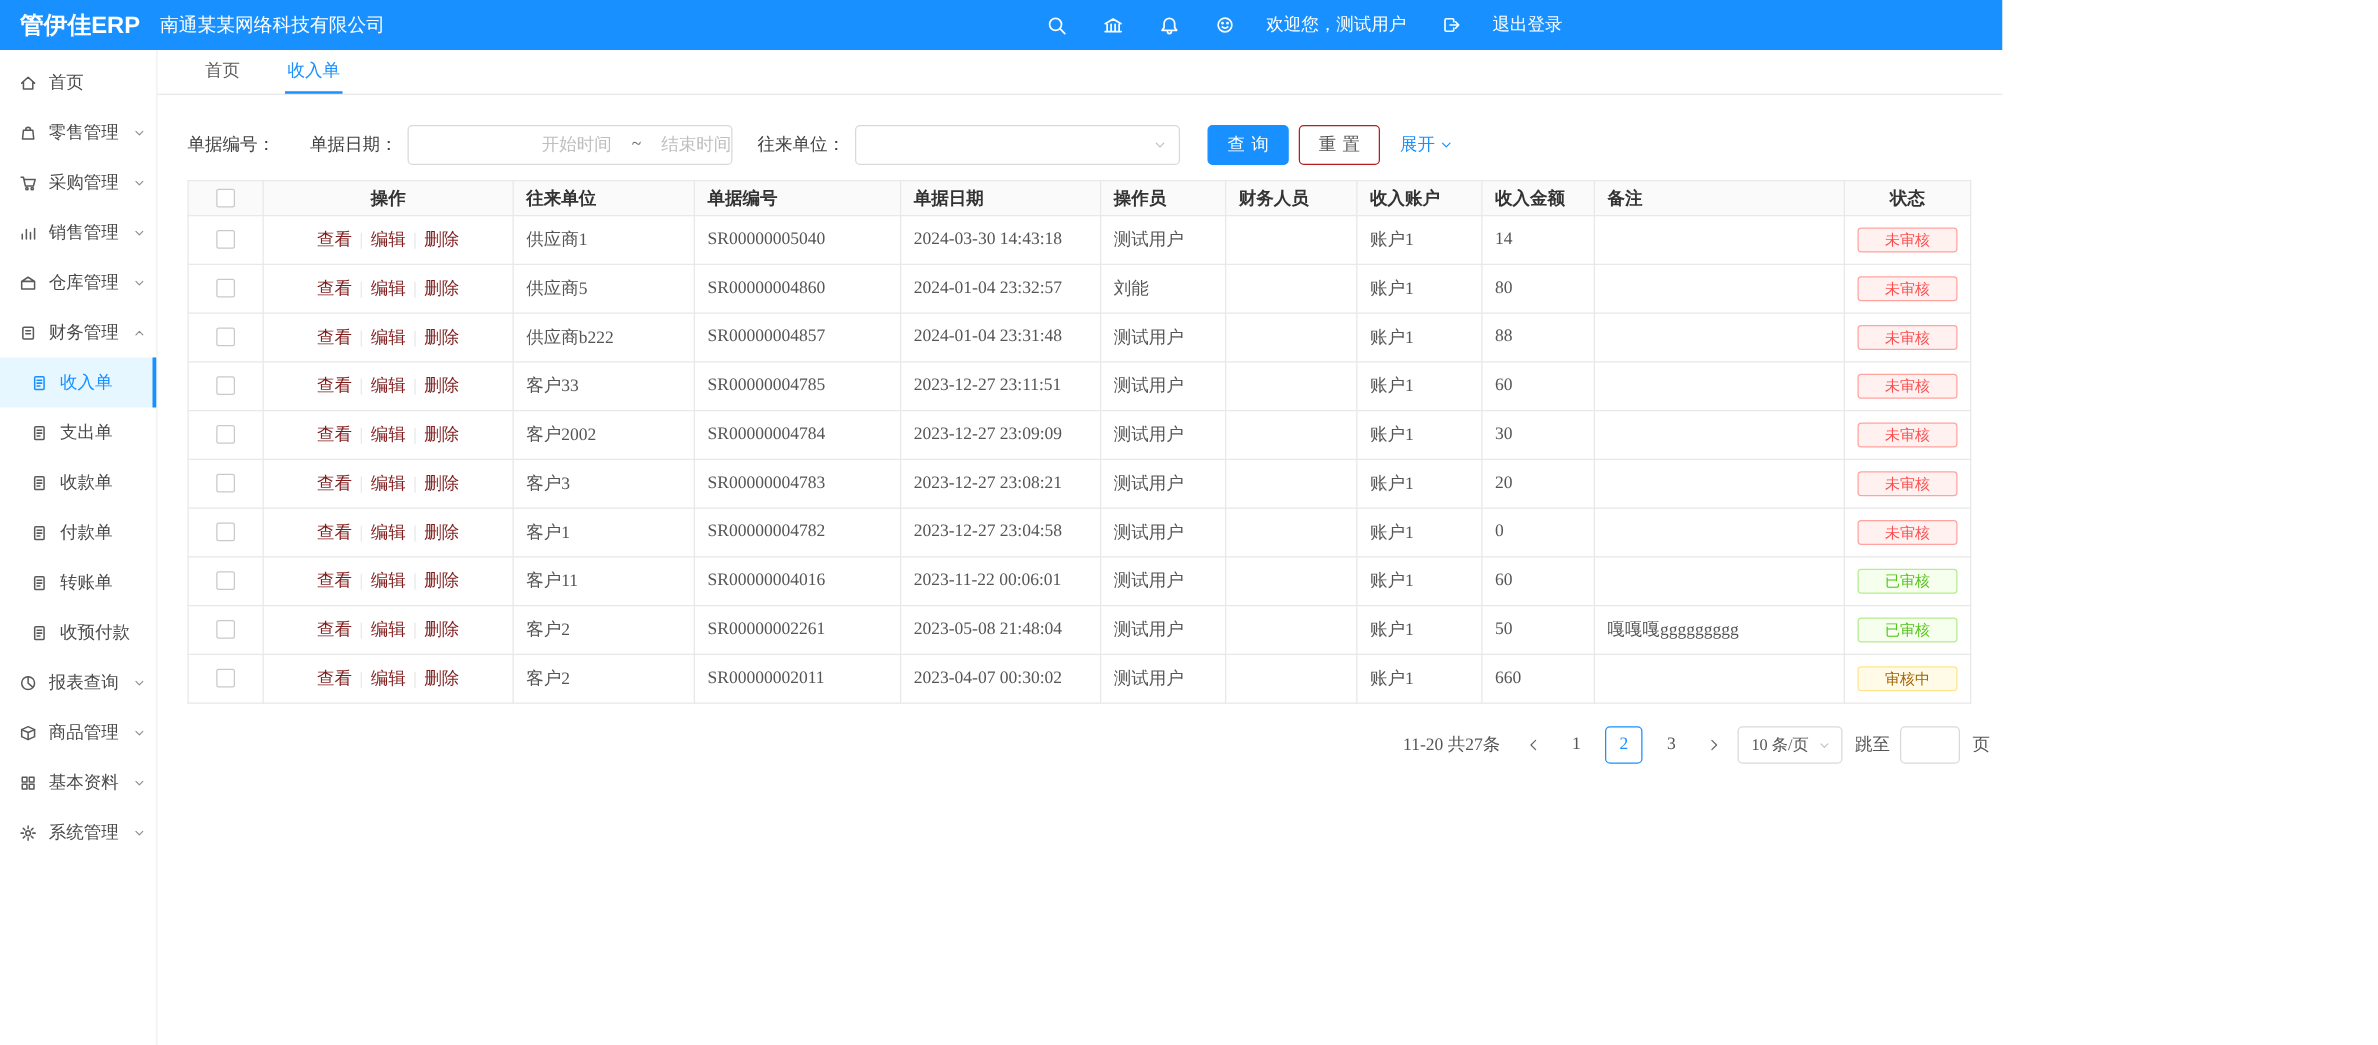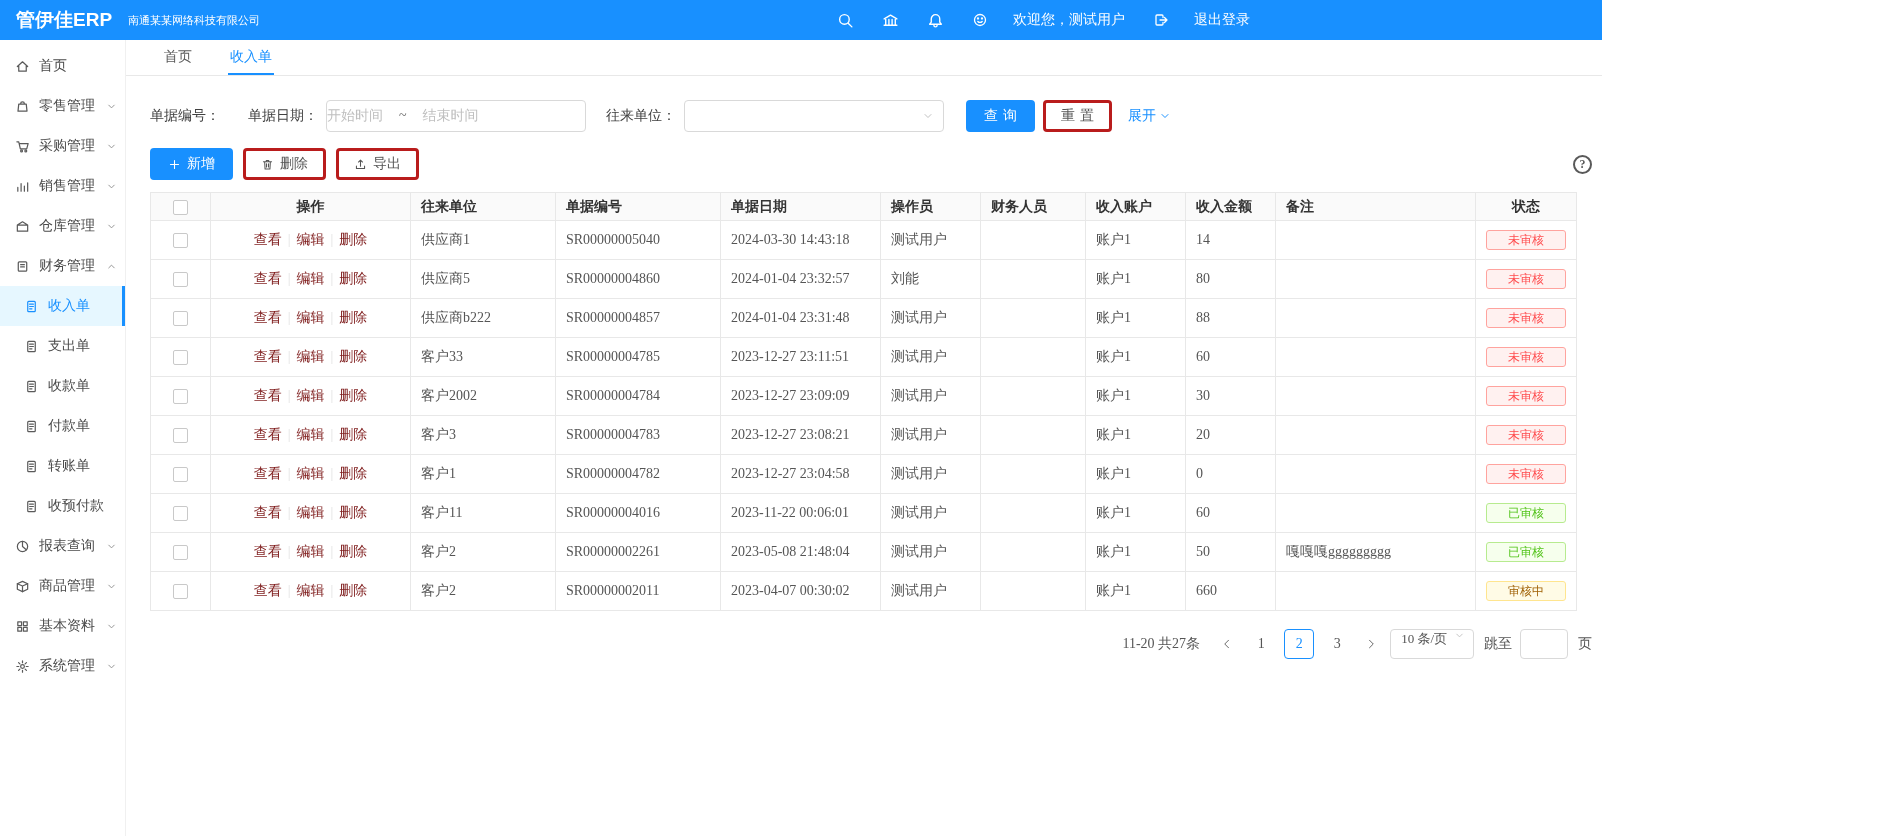--- a/index.html
+++ b/index.html
@@ -2,21 +2,21 @@
 <html><head>
 <meta charset="utf-8">
 <style>
   * { margin:0; padding:0; box-sizing:border-box; }
   html,body { background:#fff; }
   .shell { width:1602px; height:836px; font-family:"Liberation Sans","DejaVu Sans",sans-serif; background:#fff; overflow:hidden; }
 
   
   .topbar { height:40px; background:#1890ff; display:flex; align-items:center; color:#fff; }
   .logo { width:112px; padding-left:16px; font-size:19px; font-weight:bold; white-space:nowrap; }
-  .company { margin-left:16px; font-size:11px; white-space:nowrap; }
+  .company { margin-left:16px; font-size:15px; white-space:nowrap; }
   .topbar-right { margin-left:auto; margin-right:352px; display:flex; align-items:center; gap:28px; font-size:14px; }
   .tb-icon { width:17px; height:17px; display:inline-flex; cursor:pointer; }
   .tb-icon svg { width:100%; height:100%; }
   .tb-item { display:flex; align-items:center; gap:25px; cursor:pointer; white-space:nowrap; }
   .tb-item .tb-icon { width:16px; height:16px; }
 
   .body { display:flex; height:796px; }
 
   
   .sidebar { width:126px; flex-shrink:0; border-right:1px solid #f0f0f0; padding-top:6px; color:#4a4a4a; }
@@ -38,27 +38,27 @@
 
   .content { width:1490px; padding:0 24px;font-family:Liberation Serif, serif; }
 
   
   .filter-row { margin-top:24px; display:flex; align-items:center; font-size:14px; color:#404040; }
   .f-label { margin-right:8px; white-space:nowrap; }
   .ml20 { margin-left:20px; } .ml22 { margin-left:22px; } .ml8 { margin-left:8px; } .ml16 { margin-left:16px; }
   .input { height:32px; border:1px solid #d9d9d9; border-radius:4px; padding:0 11px; font-size:14px; color:#555; outline:none; font-family:inherit; background:#fff; }
   .input::placeholder { color:#bfbfbf; }
   .w260 { width:260px; }
-  .daterange { height:32px; border:1px solid #d9d9d9; border-radius:4px; display:flex; align-items:center; justify-content:flex-start; gap:16px; font-size:14px; cursor:pointer; background:#fff; }
+  .daterange { height:32px; border:1px solid #d9d9d9; border-radius:4px; display:flex; align-items:center; justify-content:flex-end; gap:16px; font-size:14px; cursor:pointer; background:#fff; }
   .daterange .ph { color:#bfbfbf; }
   .daterange .sep { color:#666; }
   .select { height:32px; border:1px solid #d9d9d9; border-radius:4px; position:relative; cursor:pointer; background:#fff; }
   .chev { position:absolute; right:9px; top:50%; transform:translateY(-50%); width:12px; height:12px; color:#bfbfbf; display:inline-flex; }
   .chev svg, .chev-inline svg, .chev-sm svg { width:100%; height:100%; }
-  .btn { height:32px; padding:0 15px; border-radius:4px; border:3px solid #b91c1c; background:#fff; font-size:14px; color:#555; cursor:pointer; display:inline-flex; align-items:center; gap:6px; font-family:inherit; white-space:nowrap; }
+  .btn { height:32px; padding:0 15px; border-radius:4px; border:1px solid #b91c1c; background:#fff; font-size:14px; color:#555; cursor:pointer; display:inline-flex; align-items:center; gap:6px; font-family:inherit; white-space:nowrap; }
   .btn-primary { background:#1890ff; border-color:#1890ff; color:#fff; }
   .spaced { letter-spacing:5px; padding-right:10px; }
   .expand-link { color:#1890ff; display:inline-flex; align-items:center; gap:3px; cursor:pointer; font-size:14px; text-decoration:none; }
   .chev-inline { width:12px; height:12px; display:inline-flex; }
 
   
   .action-row { margin-top:16px; display:flex; align-items:center; gap:10px; }
   .btn-icon { width:13px; height:13px; display:inline-flex; }
   .btn-icon svg { width:100%; height:100%; }
   .help { margin-left:auto; width:19px; height:19px; border-radius:50%; border:2px solid #595959; color:#595959; display:flex; align-items:center; justify-content:center; font-size:12px; font-weight:bold; cursor:pointer; }
@@ -77,21 +77,21 @@
   .badge.pending { color:#a16207; background:#fffbe6; border-color:#ffe58f; }
 
   
   .pagination { margin-top:18px; display:flex; align-items:center; justify-content:flex-end; gap:8px; font-size:14px; color:#555; }
   .total { margin-right:8px; }
   .page-btn { min-width:30px; height:30px; display:inline-flex; align-items:center; justify-content:center; border-radius:4px; cursor:pointer; border:1px solid transparent; }
   .page-btn.arrow { color:#666; width:22px; min-width:22px; }
   .page-btn.arrow svg { width:12px; height:12px; }
   .page-btn.active { border-color:#1890ff; color:#1890ff; }
   #page-numbers { display:inline-flex; gap:8px; }
-  .size-select { height:30px; border:1px solid #d9d9d9; border-radius:4px; display:inline-flex; padding:0 26px 0 10px; position:relative; cursor:pointer; font-size:13px; background:#fff; }
+  .size-select { height:30px; border:1px solid #d9d9d9; border-radius:4px; display:inline-flex; align-items:center; padding:0 26px 0 10px; position:relative; cursor:pointer; font-size:13px; background:#fff; }
   .chev-sm { position:absolute; right:8px; width:11px; height:11px; color:#bfbfbf; display:inline-flex; }
   .jump-label { margin-left:2px; white-space:nowrap; }
   .jump-input { width:48px; height:30px; border:1px solid #d9d9d9; border-radius:4px; outline:none; font-family:inherit; padding:0 6px; }
 </style>
 </head>
 <body>
 
 <div class="shell">
 
   <header class="topbar">
@@ -364,47 +364,20 @@
           <a class="expand-link ml16">
             <span>展开</span>
             <span class="chev-inline">
                 <svg viewBox="0 0 16 16" fill="none" stroke="currentColor" stroke-width="1.3" stroke-linecap="round" stroke-linejoin="round">
                   <path d="M4 6l4 4 4-4"></path>
                 </svg>
               </span>
           </a>
         </div>
 
-        <div class="action-row">
-          <button class="btn btn-primary">
-            <span class="btn-icon">
-                <svg viewBox="0 0 16 16" fill="none" stroke="currentColor" stroke-width="1.3" stroke-linecap="round" stroke-linejoin="round">
-                  <path d="M8 3v10M3 8h10"></path>
-                </svg>
-              </span>
-            <span>新增</span>
-          </button>
-          <button class="btn">
-            <span class="btn-icon">
-                <svg viewBox="0 0 16 16" fill="none" stroke="currentColor" stroke-width="1.3" stroke-linecap="round" stroke-linejoin="round">
-                  <path d="M3 4.5h10M6.5 4.5V3h3v1.5M4.5 4.5 5 13.5h6l.5-9M6.8 7v4M9.2 7v4"></path>
-                </svg>
-              </span>
-            <span>删除</span>
-          </button>
-          <button class="btn">
-            <span class="btn-icon">
-                <svg viewBox="0 0 16 16" fill="none" stroke="currentColor" stroke-width="1.3" stroke-linecap="round" stroke-linejoin="round">
-                  <path d="M8 10V2.5M5.5 5 8 2.5 10.5 5M3 10v3h10v-3"></path>
-                </svg>
-              </span>
-            <span>导出</span>
-          </button>
-          <span class="help">?</span>
-        </div>
 
         <table class="table">
           <colgroup>
             <col style="width:60px">
               <col style="width:200px">
               <col style="width:145px">
               <col style="width:165px">
             <col style="width:160px">
               <col style="width:100px">
               <col style="width:105px">

